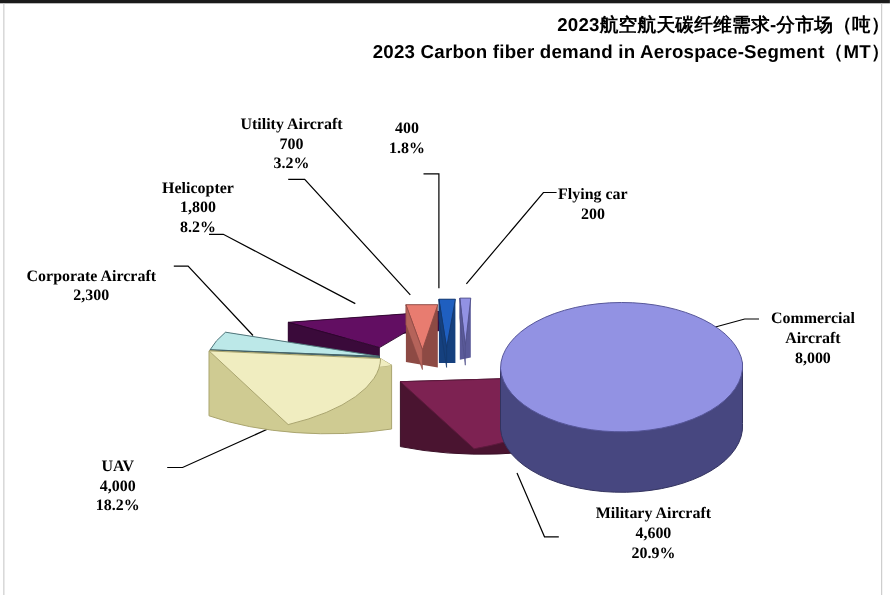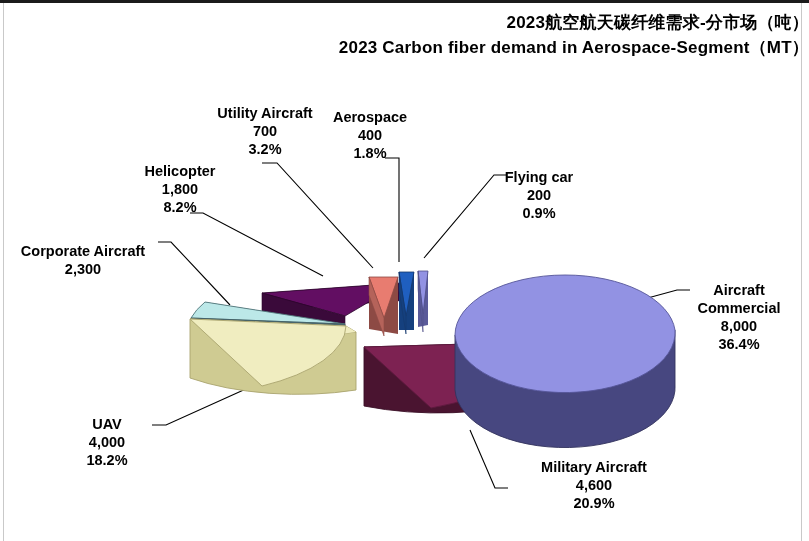--- a/index.html
+++ b/index.html
@@ -62,21 +62,21 @@
   
   .label {
     position: absolute;
     color: #000000;
     font-weight: bold;
     font-size: 14.5px;
     line-height: 18px;
     white-space: nowrap;
   }
   .label .ln { display: block; }
-  .lbl-center { text-align: center; }
+  .lbl-center { text-align: center; font-family: Liberation Serif, serif; }
 </style>
 </head>
 <body>
 
 <div id="canvas">
 
   <div id="top-edge"></div>
   <div id="left-rule"></div>
   <div id="right-rule"></div>
 
@@ -177,29 +177,27 @@
 
   </svg>
 
   <div class="label lbl-center" style="left:170px; top:104px; width:190px;">
     <span class="ln">Utility Aircraft</span>
     <span class="ln">700</span>
     <span class="ln">3.2%</span>
   </div>
 
   <div class="label lbl-center" style="left:310px; top:108px; width:120px;">
-    <span class="ln">Aerospace</span>
     <span class="ln">400</span>
     <span class="ln">1.8%</span>
   </div>
 
   <div class="label lbl-center" style="left:474px; top:142px; width:130px;margin-top:26px;">
     <span class="ln">Flying car</span>
     <span class="ln">200</span>
-    <span class="ln">0.9%</span>
   </div>
 
   <div class="label lbl-center" style="left:100px; top:162px; width:160px;">
     <span class="ln">Helicopter</span>
     <span class="ln">1,800</span>
     <span class="ln">8.2%</span>
   </div>
 
   <div class="label lbl-center" style="left:8px; top:242px; width:150px;">
     <span class="ln">Corporate Aircraft</span>
@@ -212,19 +210,18 @@
     <span class="ln">18.2%</span>
   </div>
 
   <div class="label lbl-center" style="left:509px; top:458px; width:170px;">
     <span class="ln">Military Aircraft</span>
     <span class="ln">4,600</span>
     <span class="ln">20.9%</span>
   </div>
 
   <div class="label lbl-center" style="left:680px; top:281px; width:118px;">
+    <span class="ln">Commercial</span>
     <span class="ln">Aircraft</span>
-    <span class="ln">Commercial</span>
     <span class="ln">8,000</span>
-    <span class="ln">36.4%</span>
   </div>
 
 </div>
 
 </body></html>

